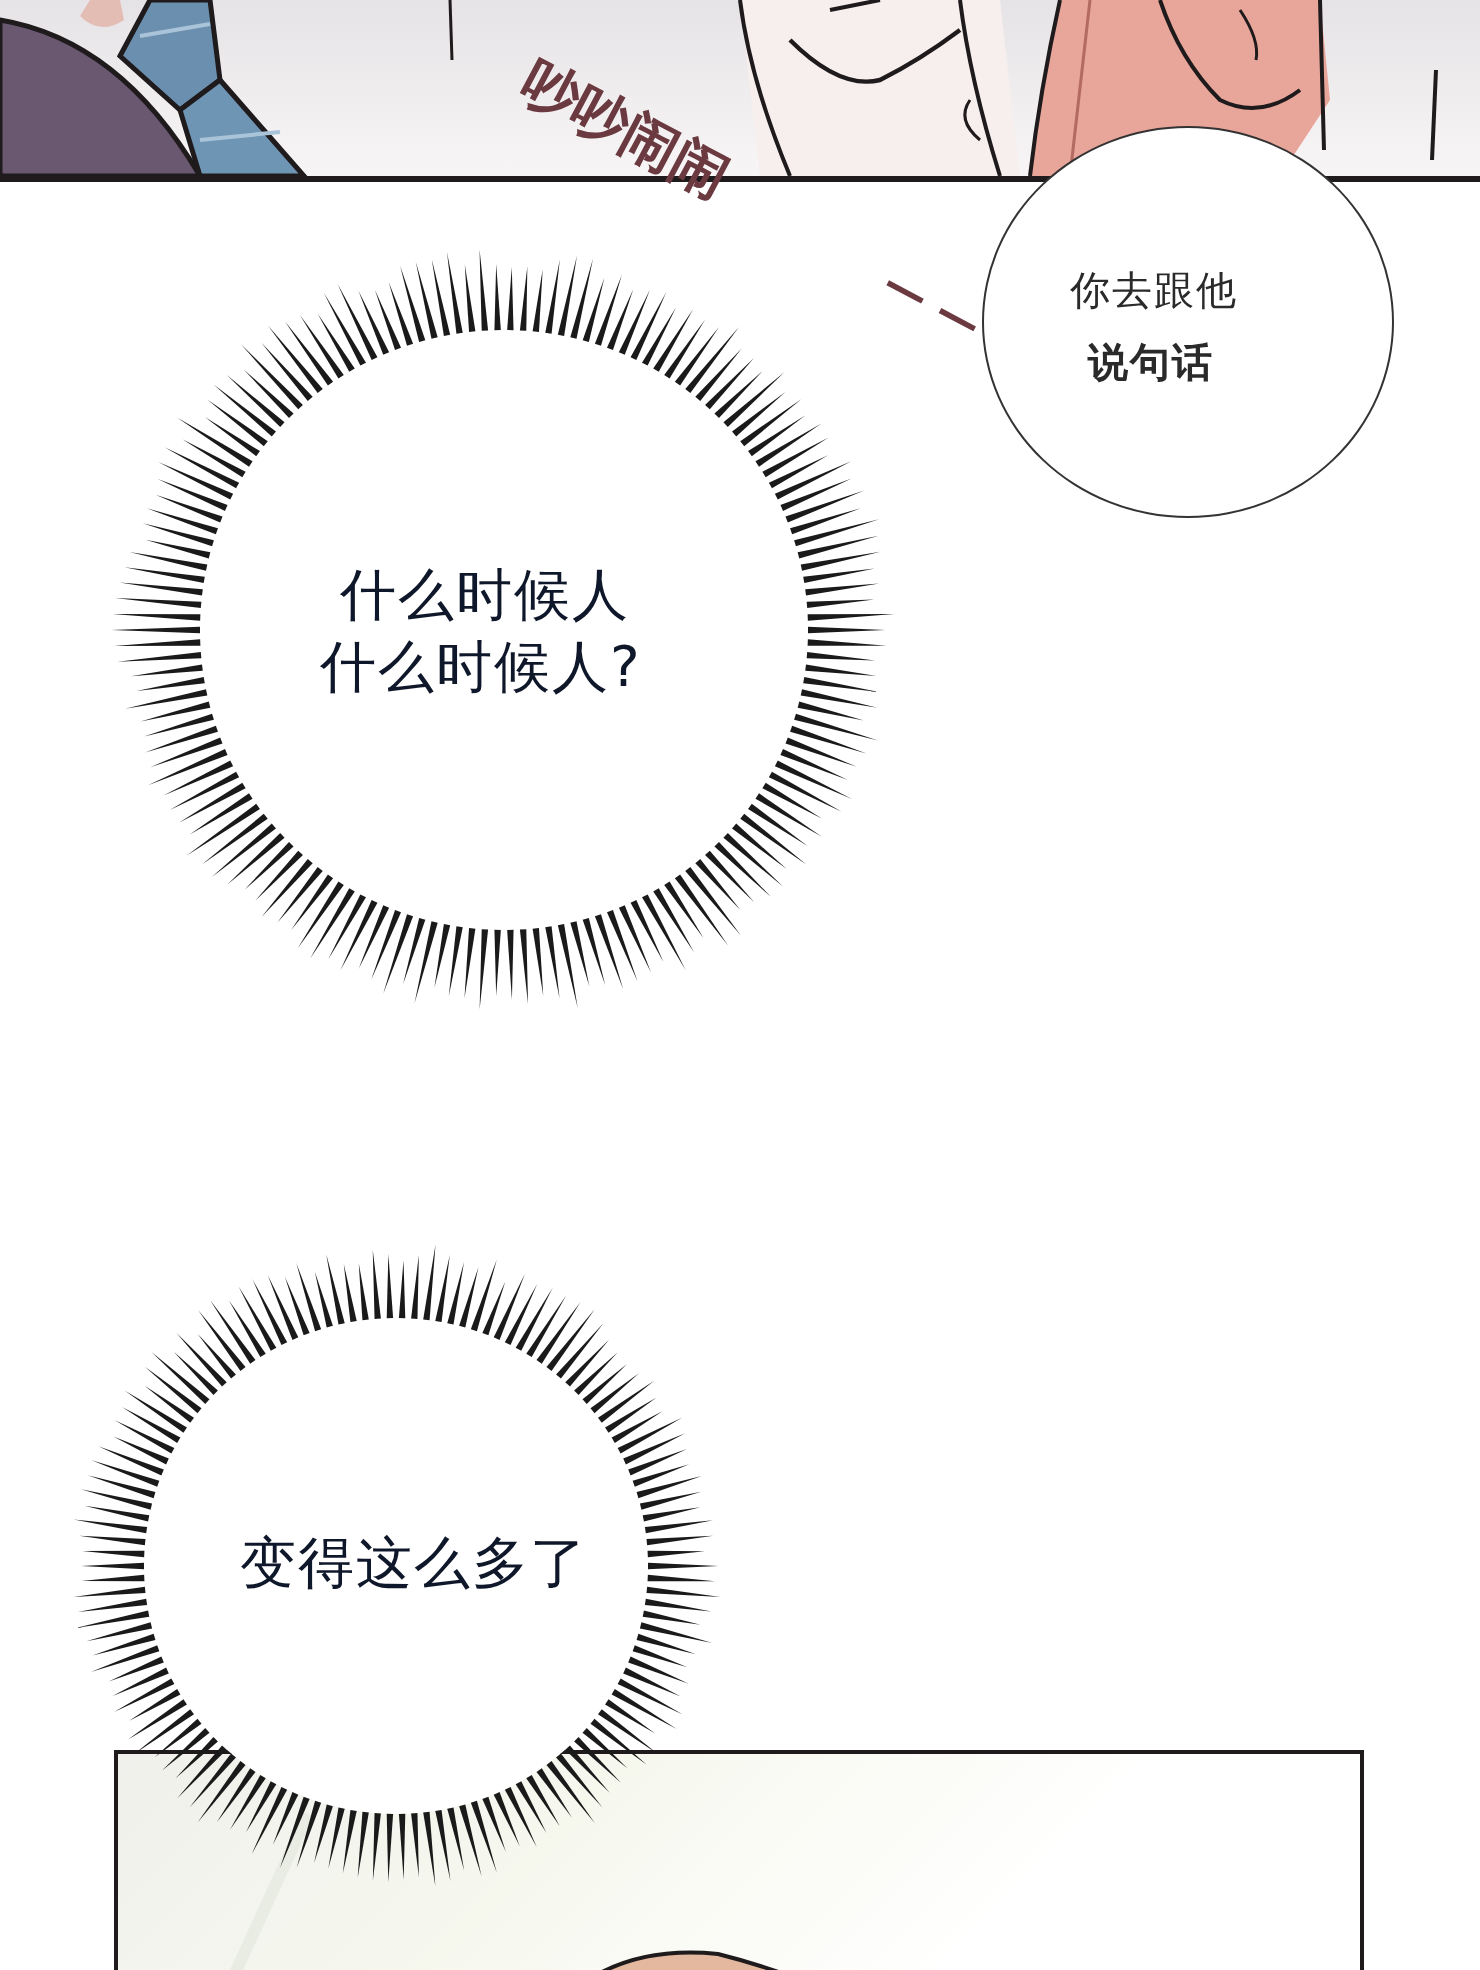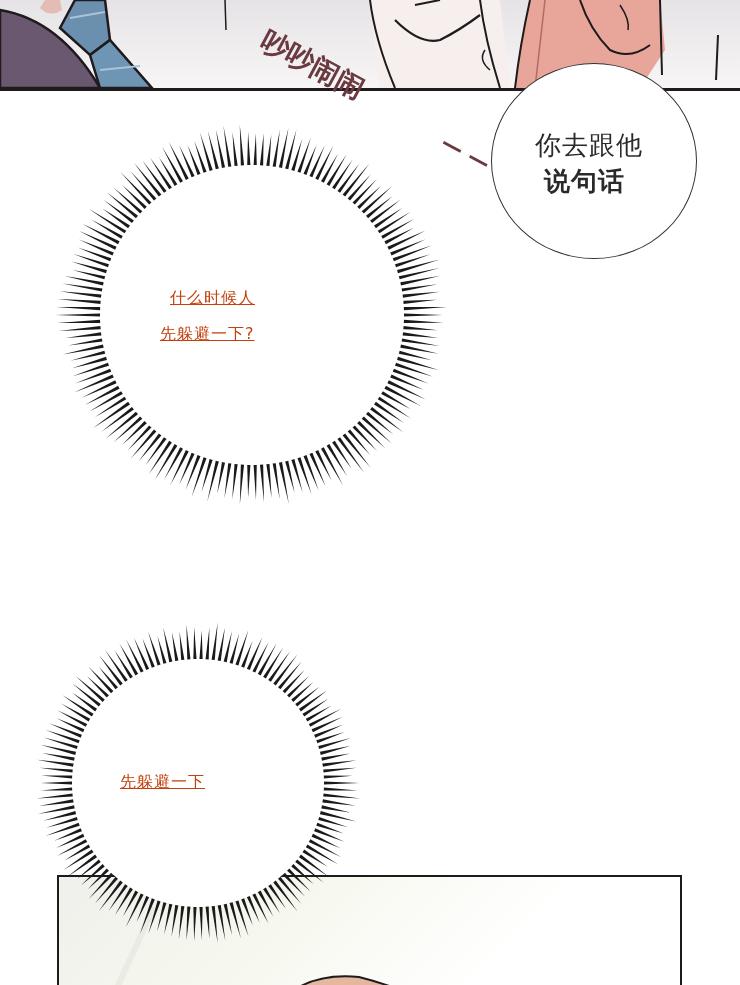--- a/index.html
+++ b/index.html
@@ -5,22 +5,22 @@
   html,body{margin:0;padding:0;}
   body{width:740px;height:985px;overflow:hidden;background:#ffffff;position:relative;
        font-family:"DejaVu Sans",sans-serif;}
   .abs{position:absolute;}
   #top-panel{left:0;top:0;width:740px;height:88px;overflow:hidden;
      background:linear-gradient(180deg,#e6e3e6 0%,#f1eef0 60%,#f7f5f6 100%);
      border-bottom:3px solid #1f1a1c;}
   #bottom-panel{left:57px;top:875px;width:621px;height:130px;overflow:hidden;
      border:2px solid #1f1a1c;
      background:linear-gradient(135deg,#f0f0ec 0%,#f6f8ee 35%,#ffffff 70%);}
-  .burst-text{color:#c2410c;font-size:16px;line-height:34px;white-space:nowrap;letter-spacing:1px;text-decoration:underline;}
-  .bubble-text{color:#2a2a2a;font-size:26px;line-height:34px;white-space:nowrap;letter-spacing:1px;}
+  .burst-text{color:#0f172a;font-size:28px;line-height:34px;white-space:nowrap;letter-spacing:1px;}
+  .bubble-text{color:#2a2a2a;font-size:20px;line-height:34px;white-space:nowrap;letter-spacing:1px;}
   .sfx{color:#6b3a40;font-size:28px;font-weight:bold;white-space:nowrap;}
 </style>
 </head>
 <body>
 
 <div id="top-panel" class="abs">
   <svg width="740" height="88" class="abs" style="left:0;top:0">
 
     <path d="M0,10 Q60,20 100,88 L0,88 Z" fill="#6a5770" stroke="#1f1a1c" stroke-width="2.5"></path>
     <path d="M45,0 L60,0 L62,10 Q50,18 40,8 Z" fill="#e3bdb4"></path>
@@ -205,21 +205,21 @@
       <path d="M145.9750144999854,-41.823058345619394 L187.59950995240968,-55.42622788812345 L145.0501127497631,-44.886480737722 Z" fill="#1a1a1a"></path>
       <path d="M147.62254431101567,-35.753750016922496 L187.3273714103717,-47.08528274467468 L146.82673667208812,-38.853216132534115 Z" fill="#1a1a1a"></path>
       <path d="M149.01109401684684,-29.621717461489894 L188.2642800414209,-39.180273116921825 L148.34577660623003,-32.75178978383807 Z" fill="#1a1a1a"></path>
       <path d="M150.1382276294625,-23.43771834810247 L185.38236951755985,-30.721231757873213 L149.60456763997098,-26.592905666728086 Z" fill="#1a1a1a"></path>
       <path d="M151.0019677735035,-17.212601512542534 L187.62169972998902,-23.218892182357443 L150.60090142609772,-20.38736855674886 Z" fill="#1a1a1a"></path>
       <path d="M151.60079915525634,-10.95728792504817 L185.07455896268758,-15.23268360842095 L151.33303005659295,-14.146065074646582 Z" fill="#1a1a1a"></path>
       <path d="M151.9336712209932,-4.6827515312218155 L195.20151572706476,-8.006802813764557 L151.79966912905977,-7.879944587538163 Z" fill="#1a1a1a"></path>
     </g>
 </svg>
 <div class="abs burst-text" style="left:170px;top:281px;">什么时候人</div>
-<div class="abs burst-text" style="left:160px;top:317px;">先躲避一下?</div>
+<div class="abs burst-text" style="left:160px;top:317px;">什么时候人?</div>
 
 <div id="bottom-panel" class="abs">
   <svg width="621" height="130" class="abs" style="left:0;top:0">
     <path d="M40,150 L95,30" stroke="#e9ece3" stroke-width="6" fill="none"></path>
     <path d="M220,125 Q250,95 300,100 Q340,110 380,130 L220,130 Z" fill="#e3b89e" stroke="#1f1a1c" stroke-width="2"></path>
   </svg>
 </div>
 
 <svg class="abs" style="left:30px;top:615px" width="340" height="340">
   <g id="burst2" transform="translate(168,168)">
@@ -349,13 +349,13 @@
       <path d="M117.30135751538113,-45.27788093101935 L145.46723910211034,-58.47324173225933 L116.09465402197851,-48.24163980768423 Z" fill="#1a1a1a"></path>
       <path d="M119.38834103548128,-39.64727488672517 L146.58891133273852,-50.91405087941631 L118.32623590546997,-42.66587268914995 Z" fill="#1a1a1a"></path>
       <path d="M121.19648755319284,-33.924070794862814 L152.8932238061428,-45.05226402768647 L120.28146138231702,-36.99045744801215 Z" fill="#1a1a1a"></path>
       <path d="M122.72157405854264,-28.121635463775483 L152.65602507413226,-37.147699510652984 L121.95576393282246,-31.22864927953885 Z" fill="#1a1a1a"></path>
       <path d="M123.96003864133203,-22.253520750036767 L152.0985071937573,-29.392673866404127 L123.34523314580017,-25.39390515368289 Z" fill="#1a1a1a"></path>
       <path d="M124.90898881014319,-16.333431907461843 L158.4932636873627,-22.85442051457003 L124.44662385152166,-19.499852385705204 Z" fill="#1a1a1a"></path>
       <path d="M125.56620824788695,-10.37519557785159 L158.60278334016027,-15.186144239299965 L125.2573637009605,-13.560256808948067 Z" fill="#1a1a1a"></path>
       <path d="M125.93016198811395,-4.392727498231201 L154.36950781187142,-7.3702054253021245 L125.77555917363233,-7.588990624094645 Z" fill="#1a1a1a"></path>
     </g>
 </svg>
-<div class="abs burst-text" style="left:120px;top:765px;">先躲避一下</div>
+<div class="abs burst-text" style="left:120px;top:765px;">变得这么多了</div>
 
 </body></html>

